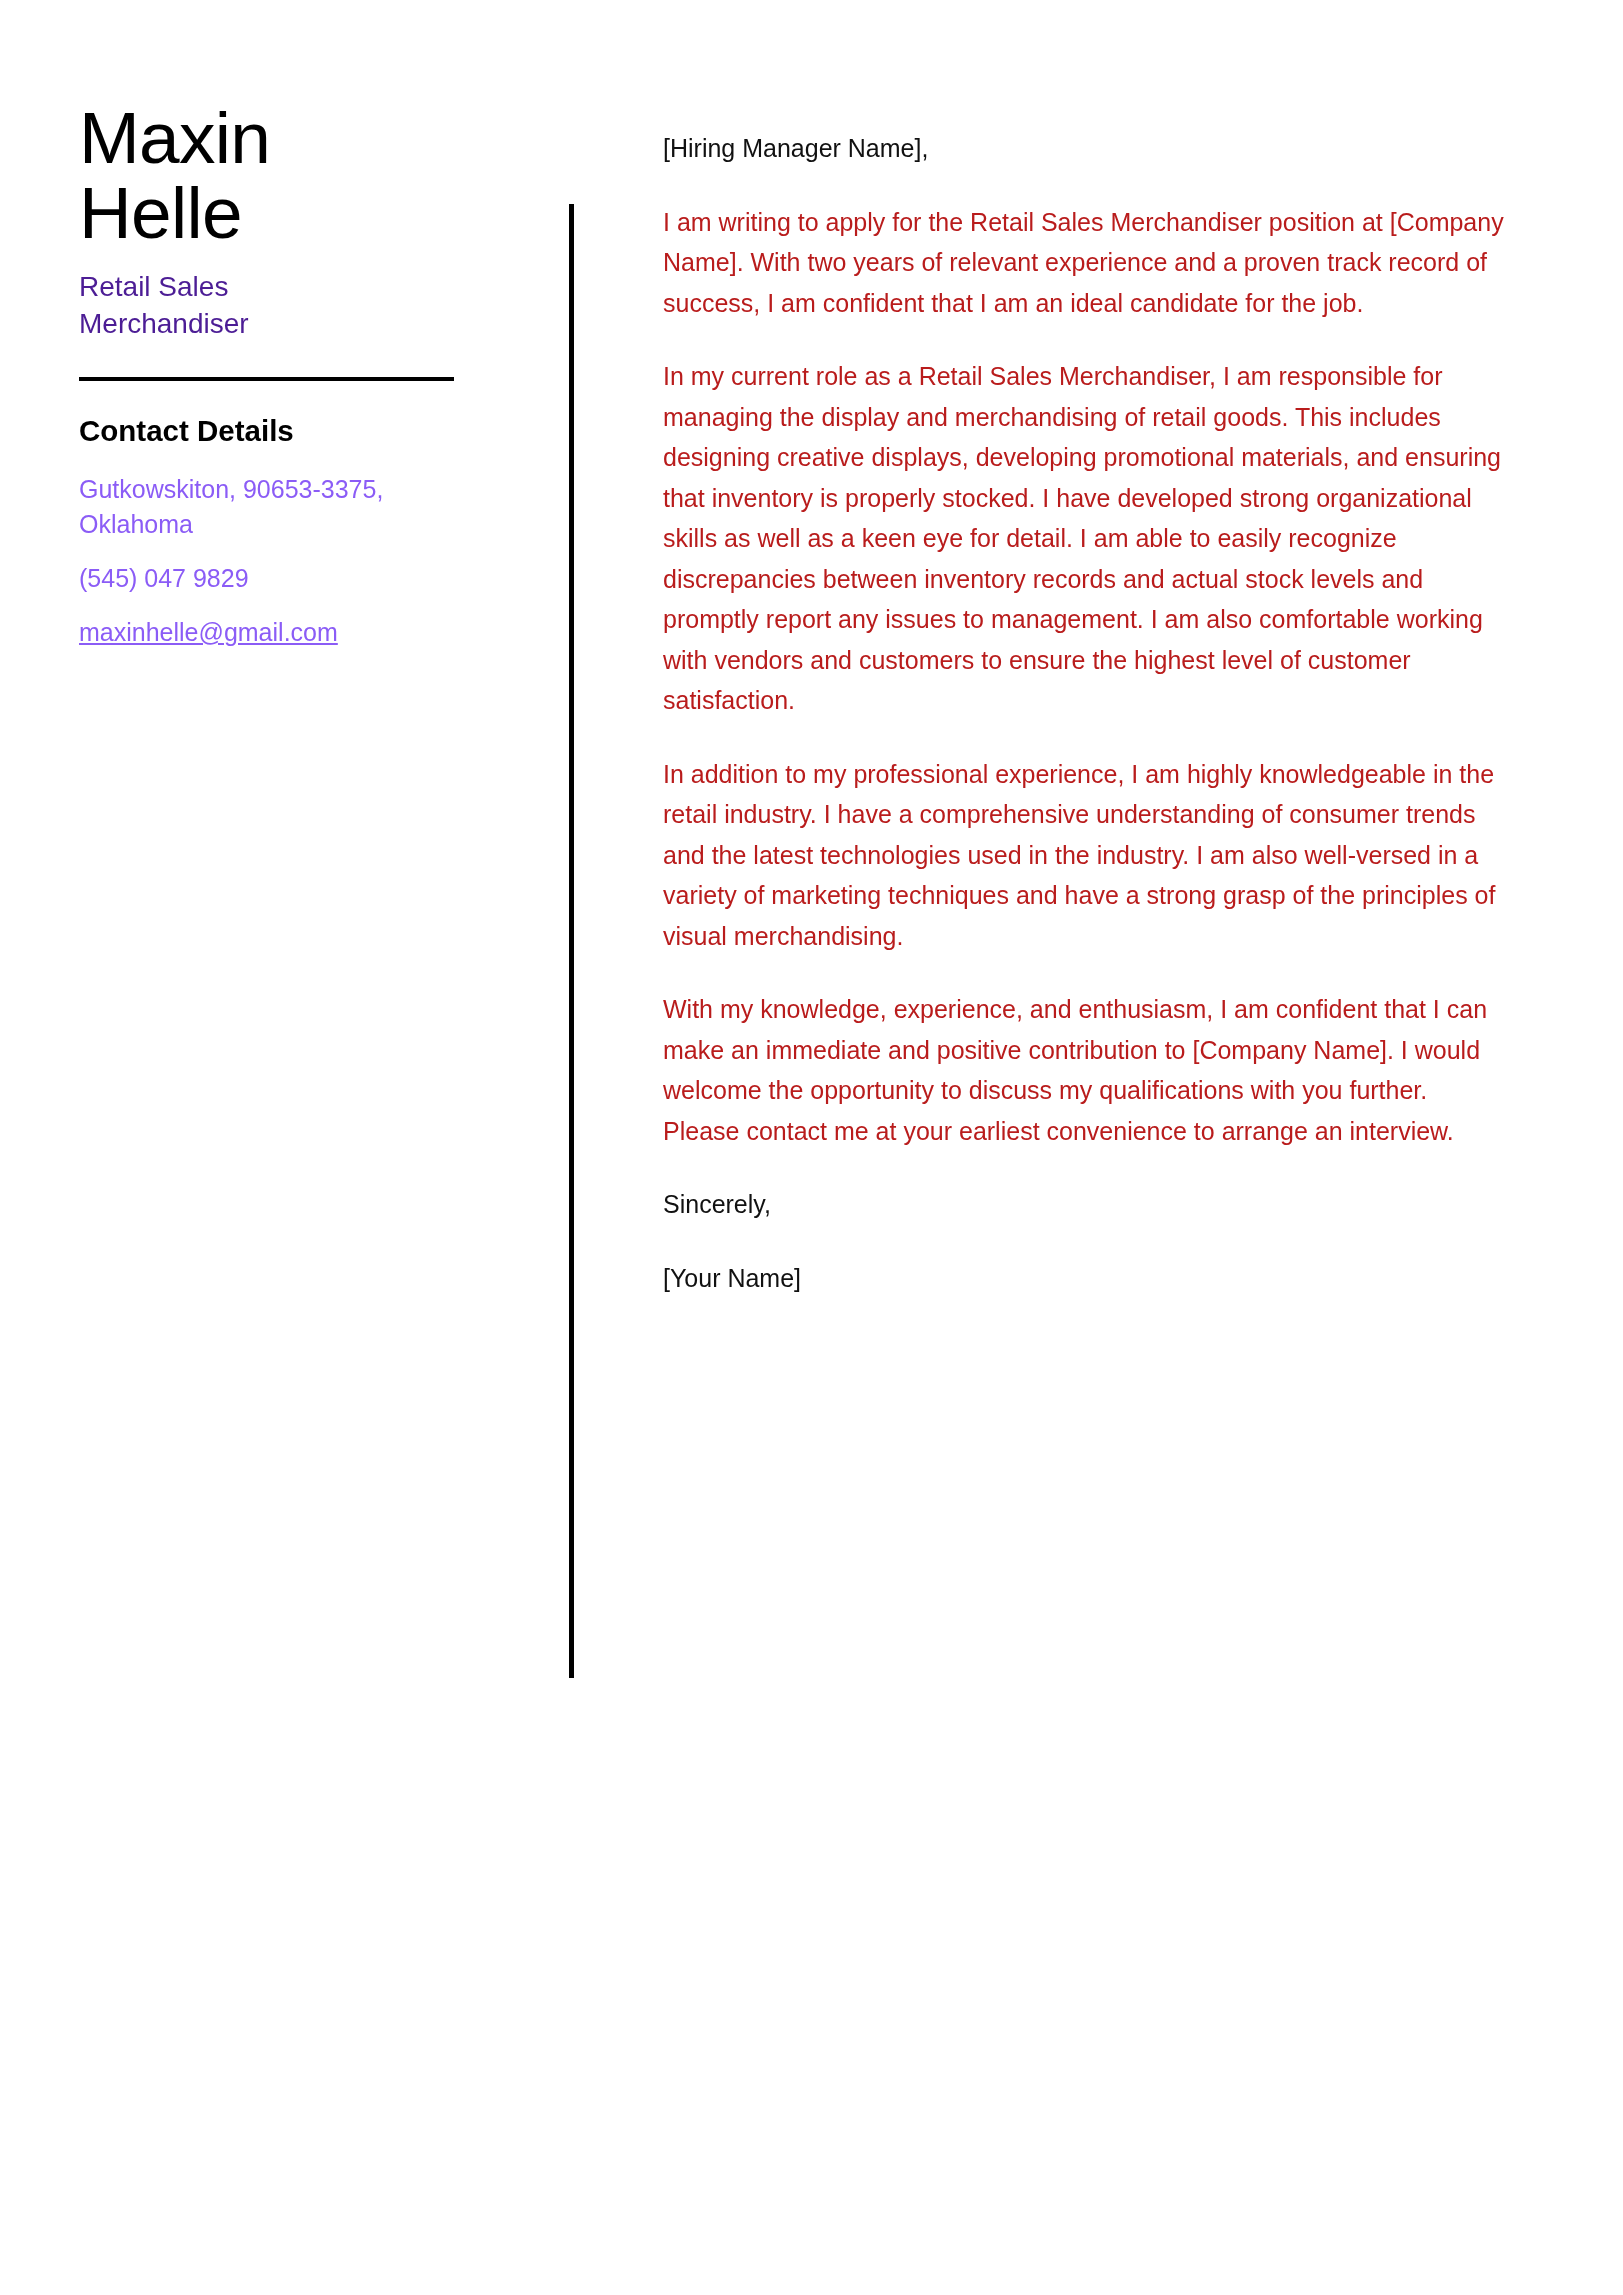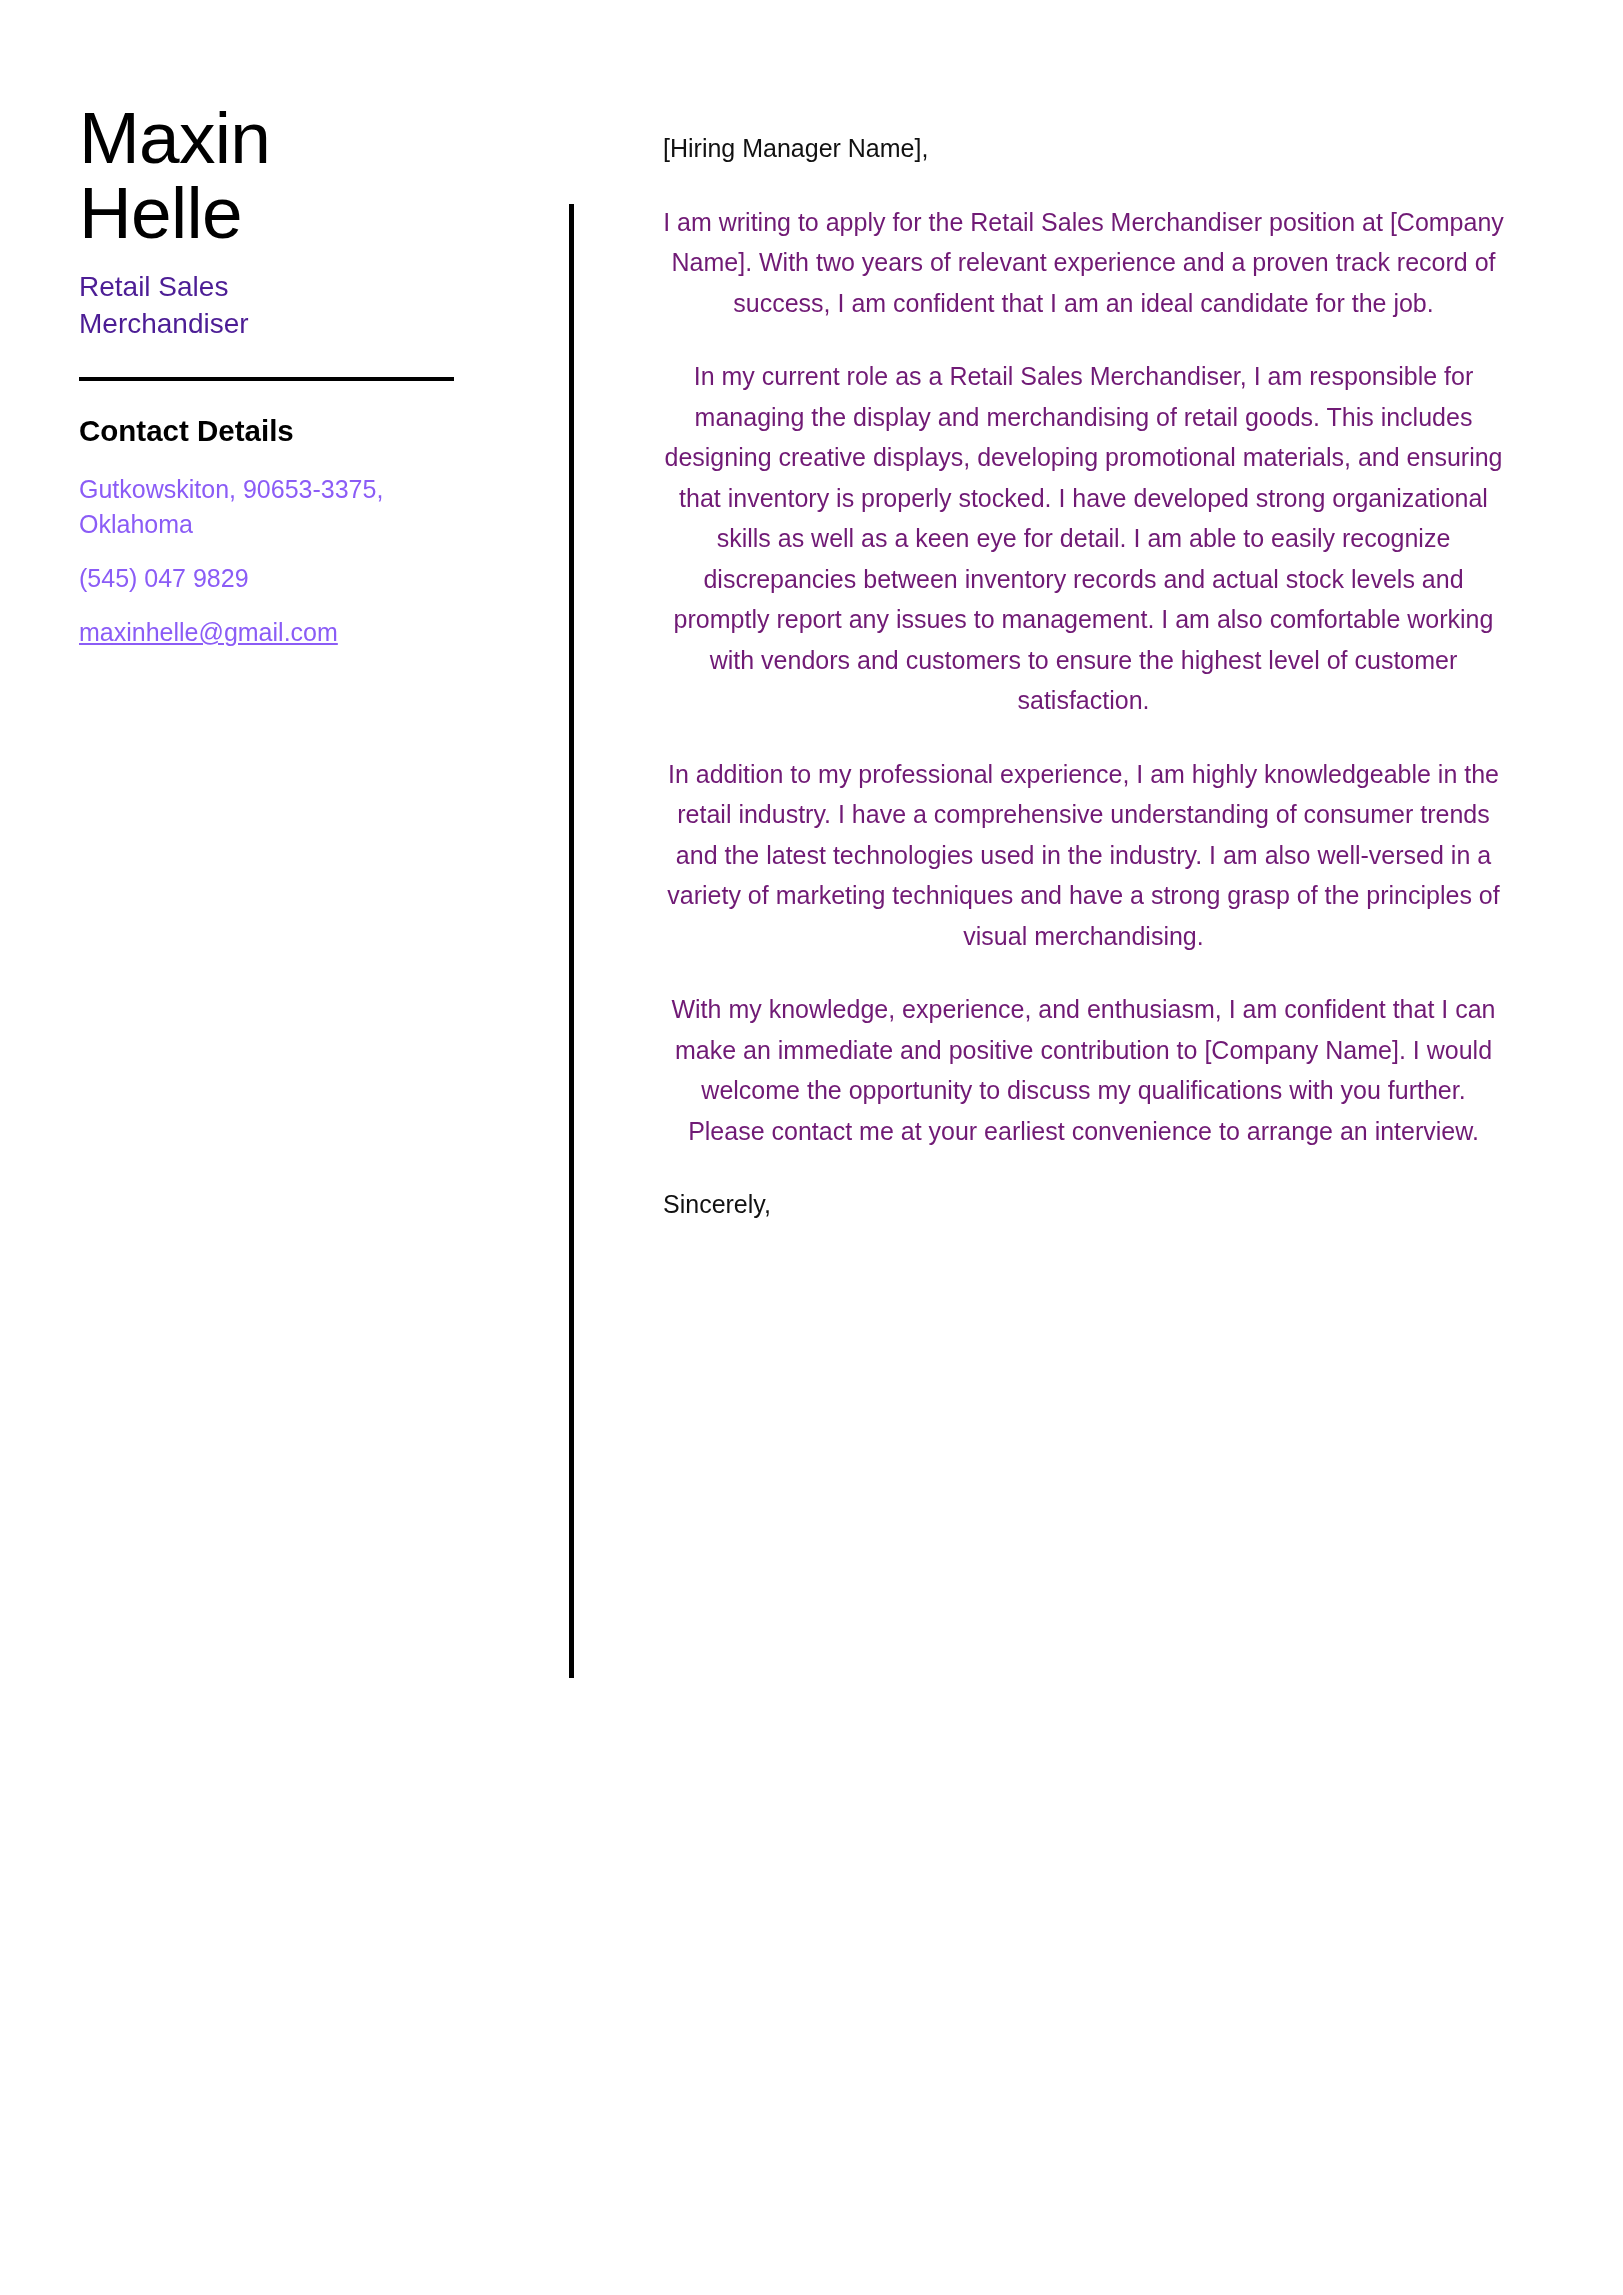--- a/index.html
+++ b/index.html
@@ -110,22 +110,22 @@
     font-weight: 400;
     line-height: 1.62;
     color: #111111;
   }
 
   .letter-paragraph {
     margin-top: 33px;
     font-size: 25px;
     font-weight: 400;
     line-height: 1.62;
-    color: #701a75;
-    text-align: center;
+    color: #b91c1c;
+    text-align: left;
   }
 
   .closing {
     margin-top: 33px;
     font-size: 25px;
     font-weight: 400;
     line-height: 1.62;
     color: #111111;
   }
 
@@ -172,17 +172,18 @@
     <div class="letter-paragraph">I am writing to apply for the Retail Sales Merchandiser position at [Company Name]. With two years of relevant experience and a proven track record of success, I am confident that I am an ideal candidate for the job.</div>
 
     <div class="letter-paragraph">In my current role as a Retail Sales Merchandiser, I am responsible for managing the display and merchandising of retail goods. This includes designing creative displays, developing promotional materials, and ensuring that inventory is properly stocked. I have developed strong organizational skills as well as a keen eye for detail. I am able to easily recognize discrepancies between inventory records and actual stock levels and promptly report any issues to management. I am also comfortable working with vendors and customers to ensure the highest level of customer satisfaction.</div>
 
     <div class="letter-paragraph">In addition to my professional experience, I am highly knowledgeable in the retail industry. I have a comprehensive understanding of consumer trends and the latest technologies used in the industry. I am also well-versed in a variety of marketing techniques and have a strong grasp of the principles of visual merchandising.</div>
 
     <div class="letter-paragraph">With my knowledge, experience, and enthusiasm, I am confident that I can make an immediate and positive contribution to [Company Name]. I would welcome the opportunity to discuss my qualifications with you further. Please contact me at your earliest convenience to arrange an interview.</div>
 
     <div class="closing">Sincerely,</div>
 
+    <div class="signature">[Your Name]</div>
 
   </div>
 
 </div>
 
 
 </body></html>

